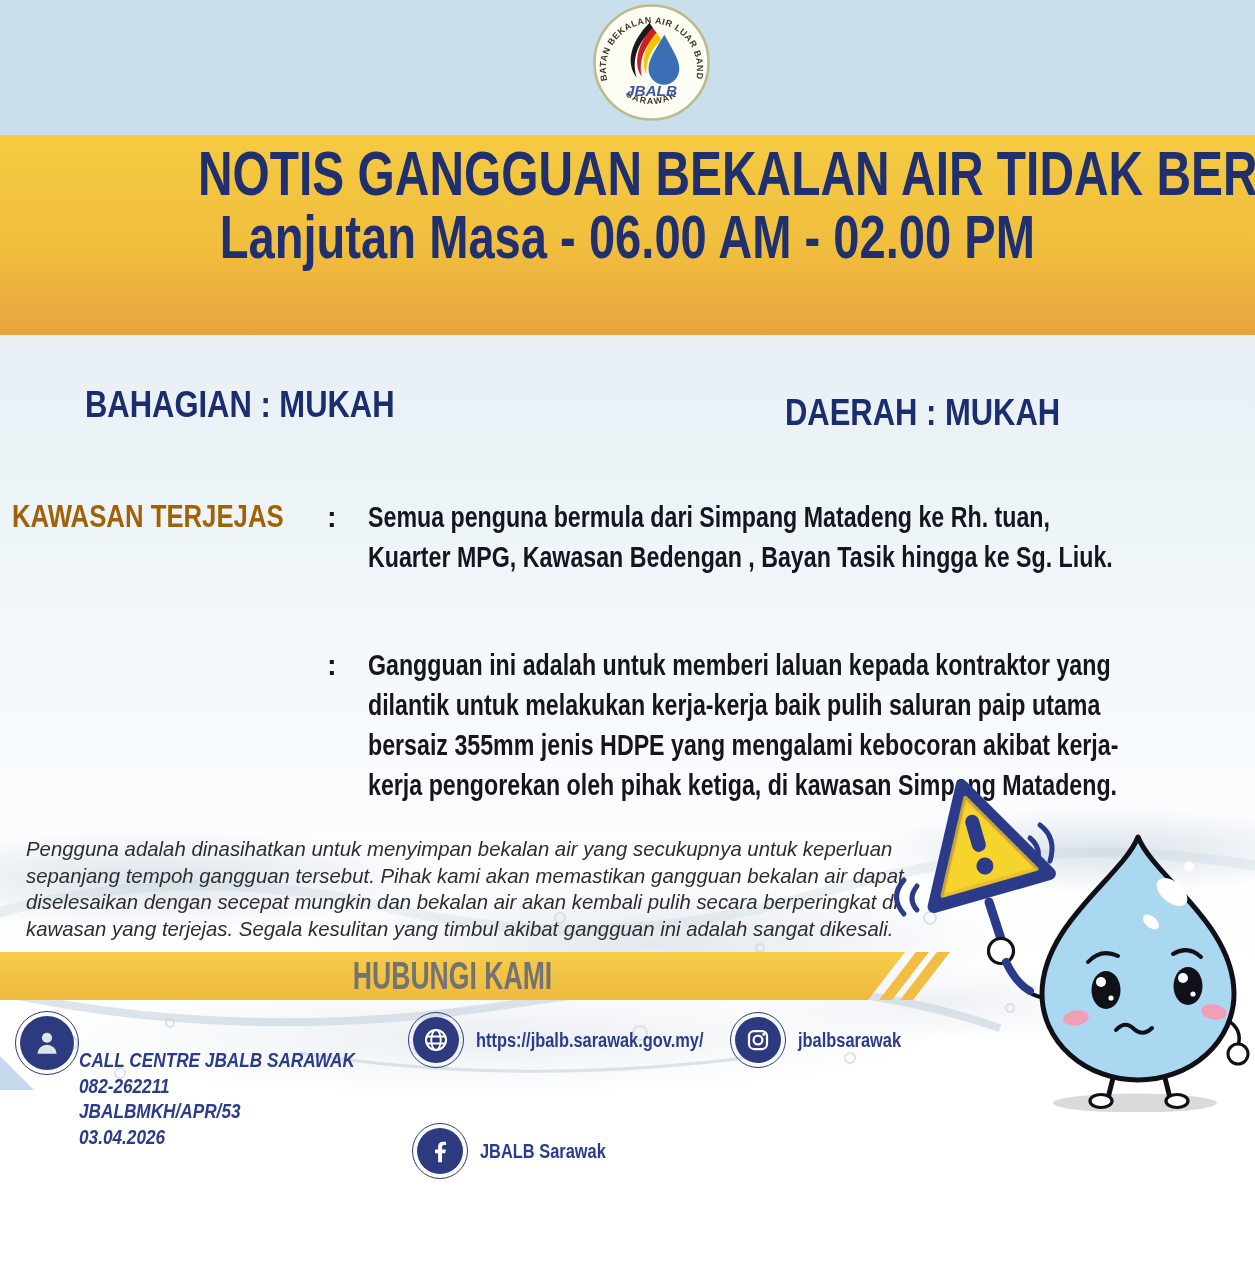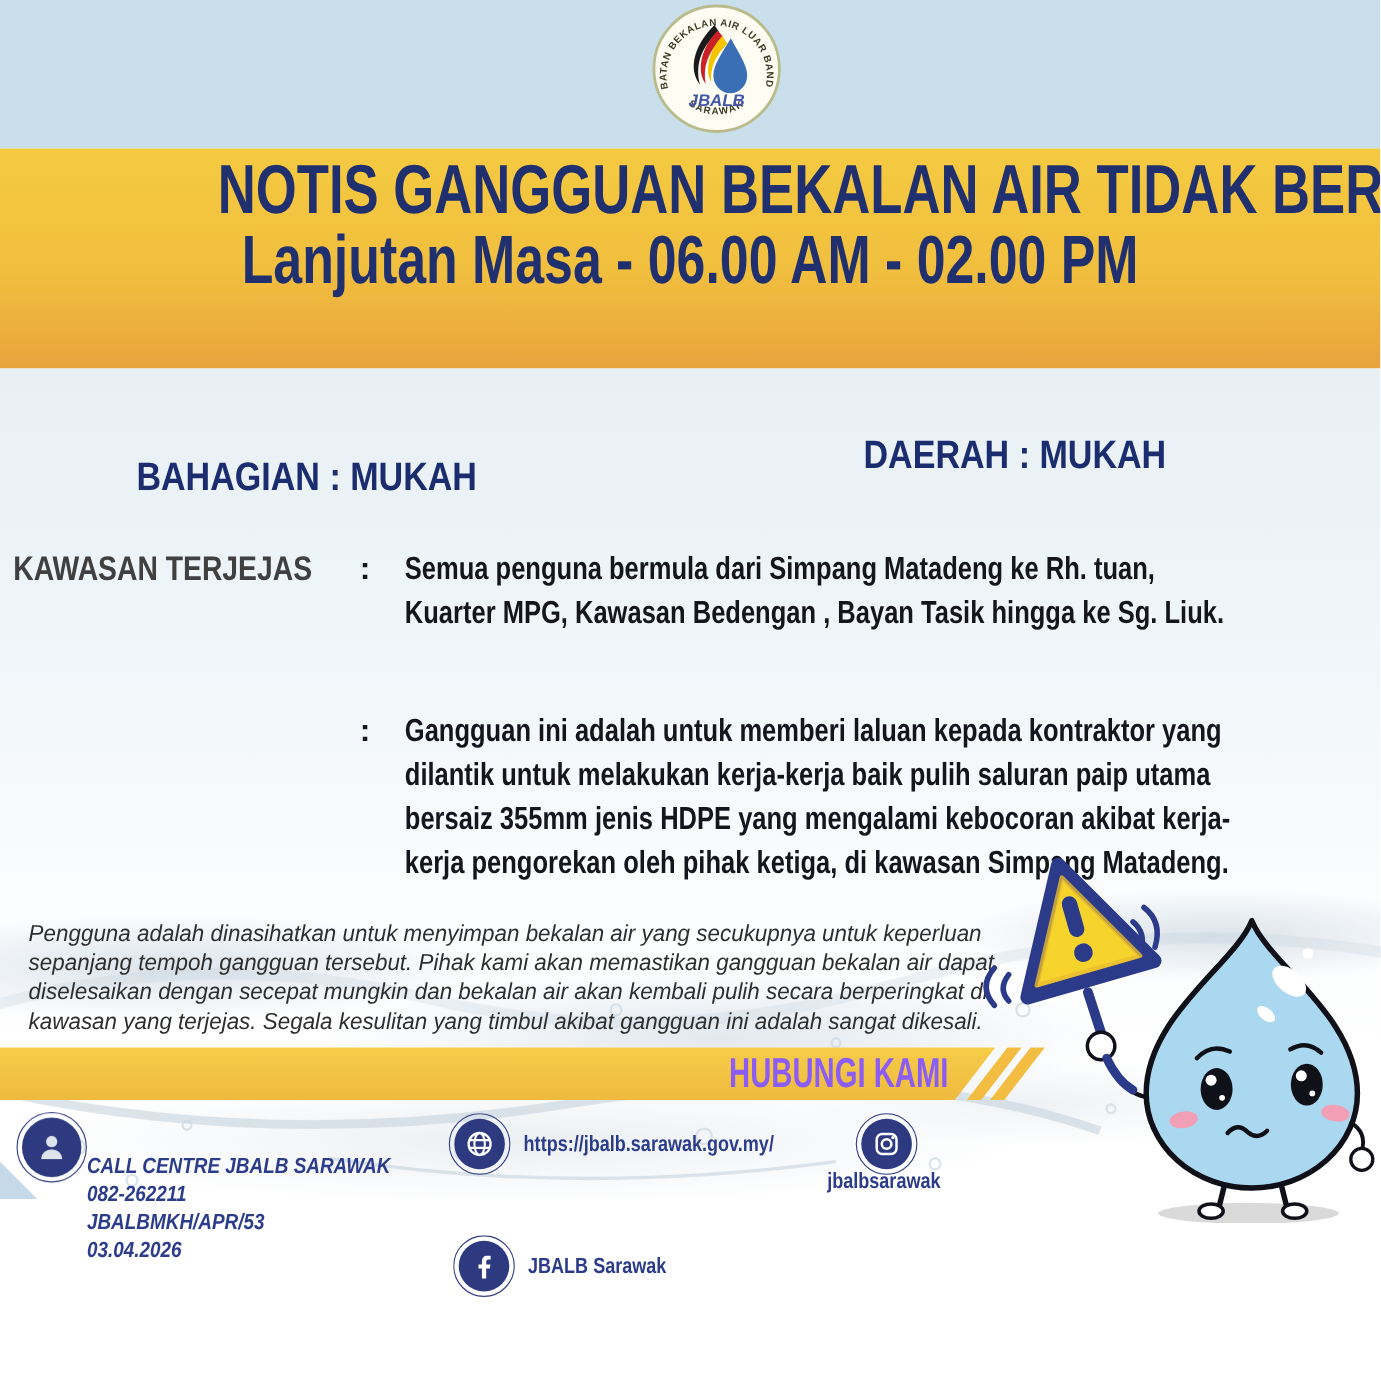--- a/index.html
+++ b/index.html
@@ -18,21 +18,21 @@
   }
   .title-line{display:block;line-height:64px;white-space:nowrap;font-weight:bold;color:#20306f;font-size:63px;}
   .title-line>span{display:inline-block;transform:scaleX(0.76);transform-origin:center center;}
   
   .body-bg{
     position:absolute;left:0;top:335px;width:1255px;height:928px;
     background:linear-gradient(180deg,#e8f0f5 0%,#f0f6f9 28%,#fcfdfe 55%,#ffffff 70%);
   }
   .region-label{position:absolute;font-size:36px;font-weight:bold;color:#1b2d6e;white-space:nowrap;}
   .region-label>span{display:inline-block;transform:scaleX(0.86);transform-origin:left center;}
-  .sec-label{position:absolute;left:12px;font-size:31px;font-weight:bold;color:#404040;white-space:nowrap;line-height:40px;}
+  .sec-label{position:absolute;left:12px;font-size:31px;font-weight:bold;color:#a16207;white-space:nowrap;line-height:40px;}
   .sec-label>span{display:inline-block;transform:scaleX(0.83);transform-origin:left center;}
   .sec-colon{position:absolute;left:327px;font-size:29px;font-weight:bold;color:#15151d;line-height:40px;}
   .sec-text{position:absolute;left:368px;}
   .sec-line{white-space:nowrap;font-size:29px;line-height:40px;font-weight:bold;color:#15151d;
             transform:scaleX(0.80);transform-origin:left top;}
   
   .splash{
     position:absolute;left:0;top:798px;width:1255px;height:292px;pointer-events:none;
     background:
       radial-gradient(ellipse 420px 70px at 12% 28%, rgba(168,186,203,0.38), transparent 70%),
@@ -47,38 +47,38 @@
                  transform:scaleX(0.97);transform-origin:left top;}
   
   .hubungi-wrap{position:absolute;left:0;top:952px;width:1255px;height:48px;z-index:2;}
   .hubungi-banner{position:absolute;left:0;top:0;width:1255px;height:48px;
     background:linear-gradient(180deg,#f6cd49 0%,#efba3e 100%);
     clip-path:polygon(0 0,905px 0,868px 100%,0 100%);}
   .hubungi-stripe1{position:absolute;left:0;top:0;width:1255px;height:48px;background:#f2bd40;
     clip-path:polygon(916px 0,929px 0,892px 100%,879px 100%);}
   .hubungi-stripe2{position:absolute;left:0;top:0;width:1255px;height:48px;background:#f2bd40;
     clip-path:polygon(937px 0,950px 0,913px 100%,900px 100%);}
-  .hubungi-text{position:absolute;left:0;top:0;width:905px;height:48px;line-height:48px;text-align:right;
-    font-size:38px;font-weight:bold;color:#8b5cf6;white-space:nowrap;}
+  .hubungi-text{position:absolute;left:0;top:0;width:905px;height:48px;line-height:48px;text-align:center;
+    font-size:38px;font-weight:bold;color:#737373;white-space:nowrap;}
   .hubungi-text>span{display:inline-block;transform:scaleX(0.70);transform-origin:center center;}
   
   .cicon{position:relative;border-radius:50%;background:#2e3a80;display:flex;align-items:center;justify-content:center;flex:0 0 auto;}
   .cicon::after{content:"";position:absolute;inset:-5px;border:1.6px solid #2e3a80;border-radius:50%;}
   .cicon svg{display:block;}
   .contact-call-icon{position:absolute;left:20px;top:1016px;width:54px;height:54px;z-index:3;}
   .contact-call-text{position:absolute;left:79px;top:1048px;z-index:3;font-style:italic;}
   .contact-call-line{white-space:nowrap;font-size:20px;line-height:25.5px;font-weight:bold;color:#2b3c8a;
                      transform:scaleX(0.86);transform-origin:left top;}
   .contact-row{position:absolute;display:flex;align-items:center;z-index:3;}
   .contact-row .cicon{width:46px;height:46px;}
   .contact-row-label{margin-left:17px;font-size:20px;font-weight:bold;color:#2b3c8a;white-space:nowrap;
                      transform:scaleX(0.82);transform-origin:left center;}
   .row-web{left:413px;top:1017px;}
   .row-fb{left:417px;top:1128px;}
-  .row-ig{left:735px;top:1017px;flex-direction:column;}
+  .row-ig{left:735px;top:1017px;}
   
   .mascot-svg{position:absolute;left:870px;top:762px;width:385px;height:350px;z-index:4;pointer-events:none;}
 </style>
 </head>
 <body>
 
 <div class="poster">
 
   <div class="top-strip">
     <svg class="logo-svg" viewBox="0 0 120 120">
@@ -126,21 +126,21 @@
           <circle cx="850" cy="260" r="5"></circle>
           <circle cx="930" cy="120" r="6"></circle>
         <circle cx="1010" cy="210" r="4"></circle>
           <circle cx="1180" cy="250" r="6"></circle>
           <circle cx="1100" cy="160" r="4"></circle>
       </g>
       <path d="M0,258 L34,292 L0,292 Z" fill="#9fc0da" opacity="0.6"></path>
     </svg>
   </div>
 
-  <span class="region-label" style="left:85px;top:412px;margin-left:39px;"><span>BAHAGIAN : MUKAH</span></span>
+  <span class="region-label" style="left:85px;top:384px;"><span>BAHAGIAN : MUKAH</span></span>
   <span class="region-label" style="left:785px;top:392px;"><span>DAERAH : MUKAH</span></span>
 
   <div class="sec-label" style="top:497px;"><span>KAWASAN TERJEJAS</span></div>
   <div class="sec-colon" style="top:497px;">:</div>
   <div class="sec-text" style="top:497px;">
     <div class="sec-line">Semua penguna bermula dari Simpang Matadeng ke Rh. tuan,</div>
     <div class="sec-line">Kuarter MPG, Kawasan Bedengan , Bayan Tasik hingga ke Sg. Liuk.</div>
   </div>
 
   <div class="sec-colon" style="top:645px;">:</div>

